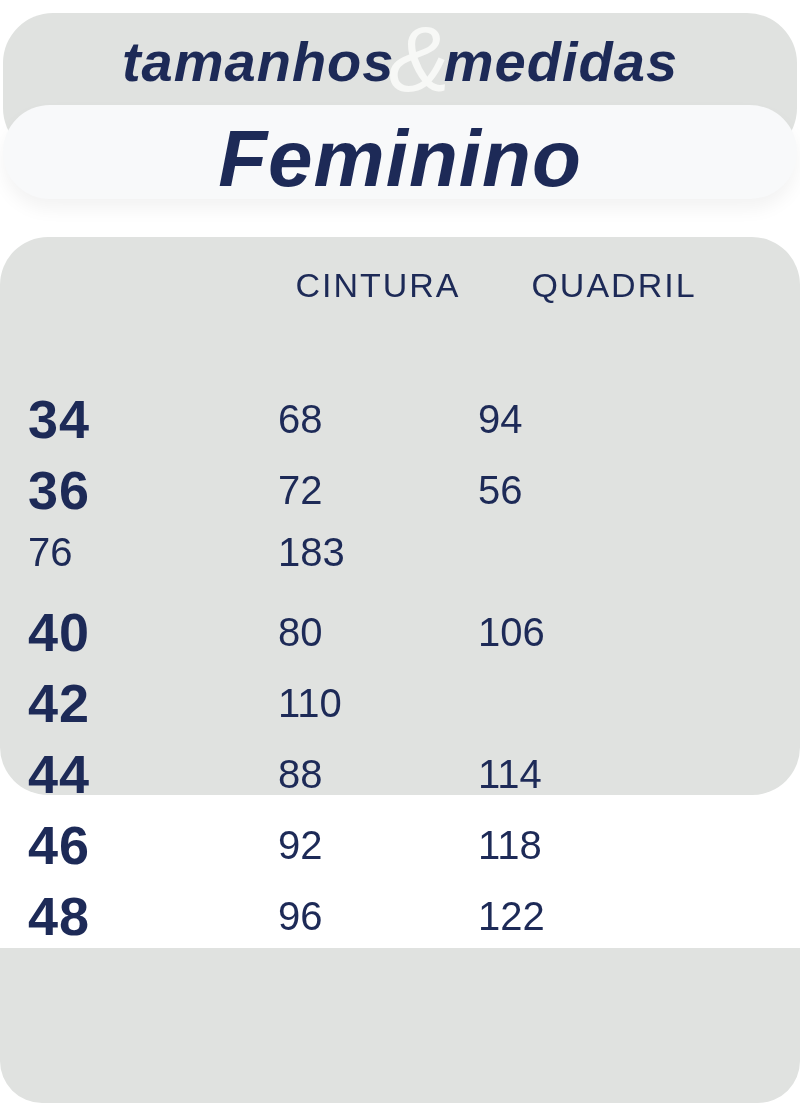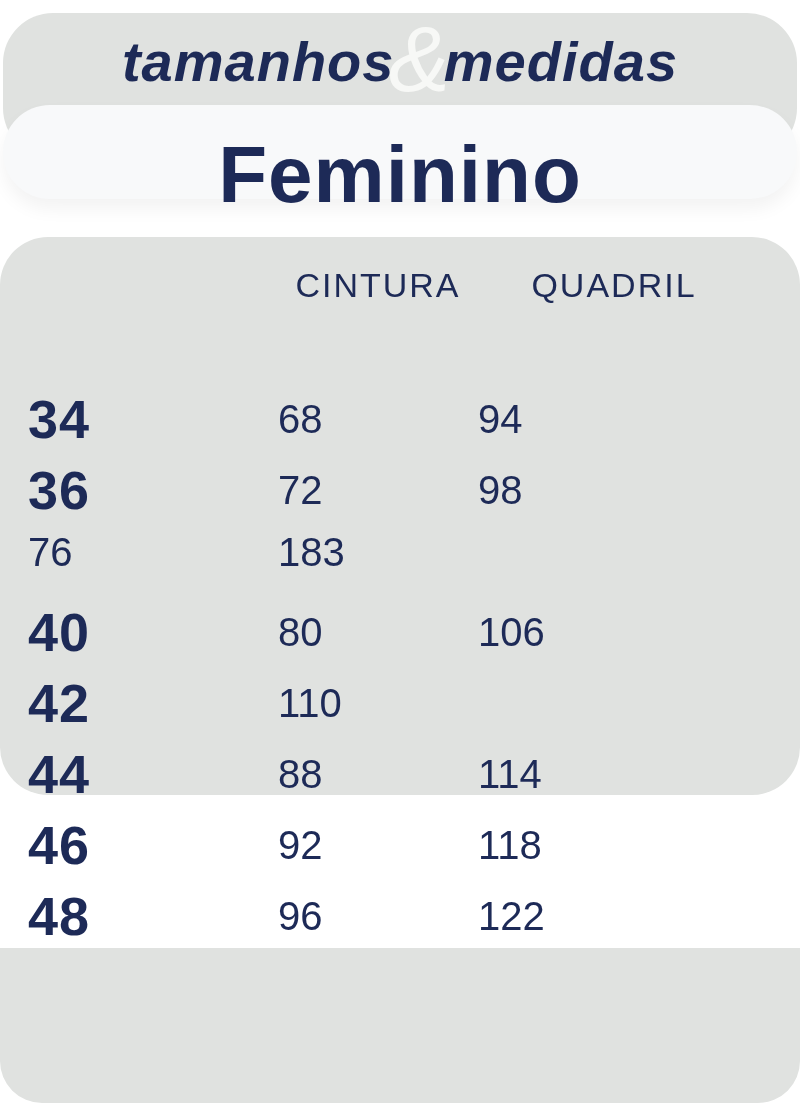--- a/index.html
+++ b/index.html
@@ -50,22 +50,23 @@
     color:var(--amp);
     margin:0 -6px;
     top:-2px;
   }
   .title-card{
     left:3px;right:3px;top:105px;height:94px;
     border-radius:47px;
     background:var(--title-card-bg);
     box-shadow:0 10px 18px rgba(0,0,0,0.05);
     z-index:2;
-    display:flex;align-items:flex-start;justify-content:center;
+    display:flex;align-items:flex-end;justify-content:center;
     padding-top:30px;
+    font-style:italic;
   }
   .title-card h1{
     font-size:80px;
     font-weight:bold;
     line-height:1;
     color:var(--navy);
     letter-spacing:1px;
   }
   .table-card{
     left:0;right:0;top:237px;height:558px;
@@ -136,21 +137,21 @@
     <div class="tbody" id="rows">
   <div class="trow">
     <div class="cell size-cell">34</div>
     <div class="cell num-cell">68</div>
     <div class="cell num-cell">94</div>
   </div>
 
   <div class="trow">
     <div class="cell size-cell">36</div>
     <div class="cell num-cell">72</div>
-    <div class="cell num-cell">98</div>
+    <div class="cell num-cell">56</div>
   </div>
 
   <div class="trow">
     <div class="cell num-cell">76</div>
     <div class="cell num-cell">183</div>
   </div>
 
   <div class="trow">
     <div class="cell size-cell">40</div>
     <div class="cell num-cell">80</div>

